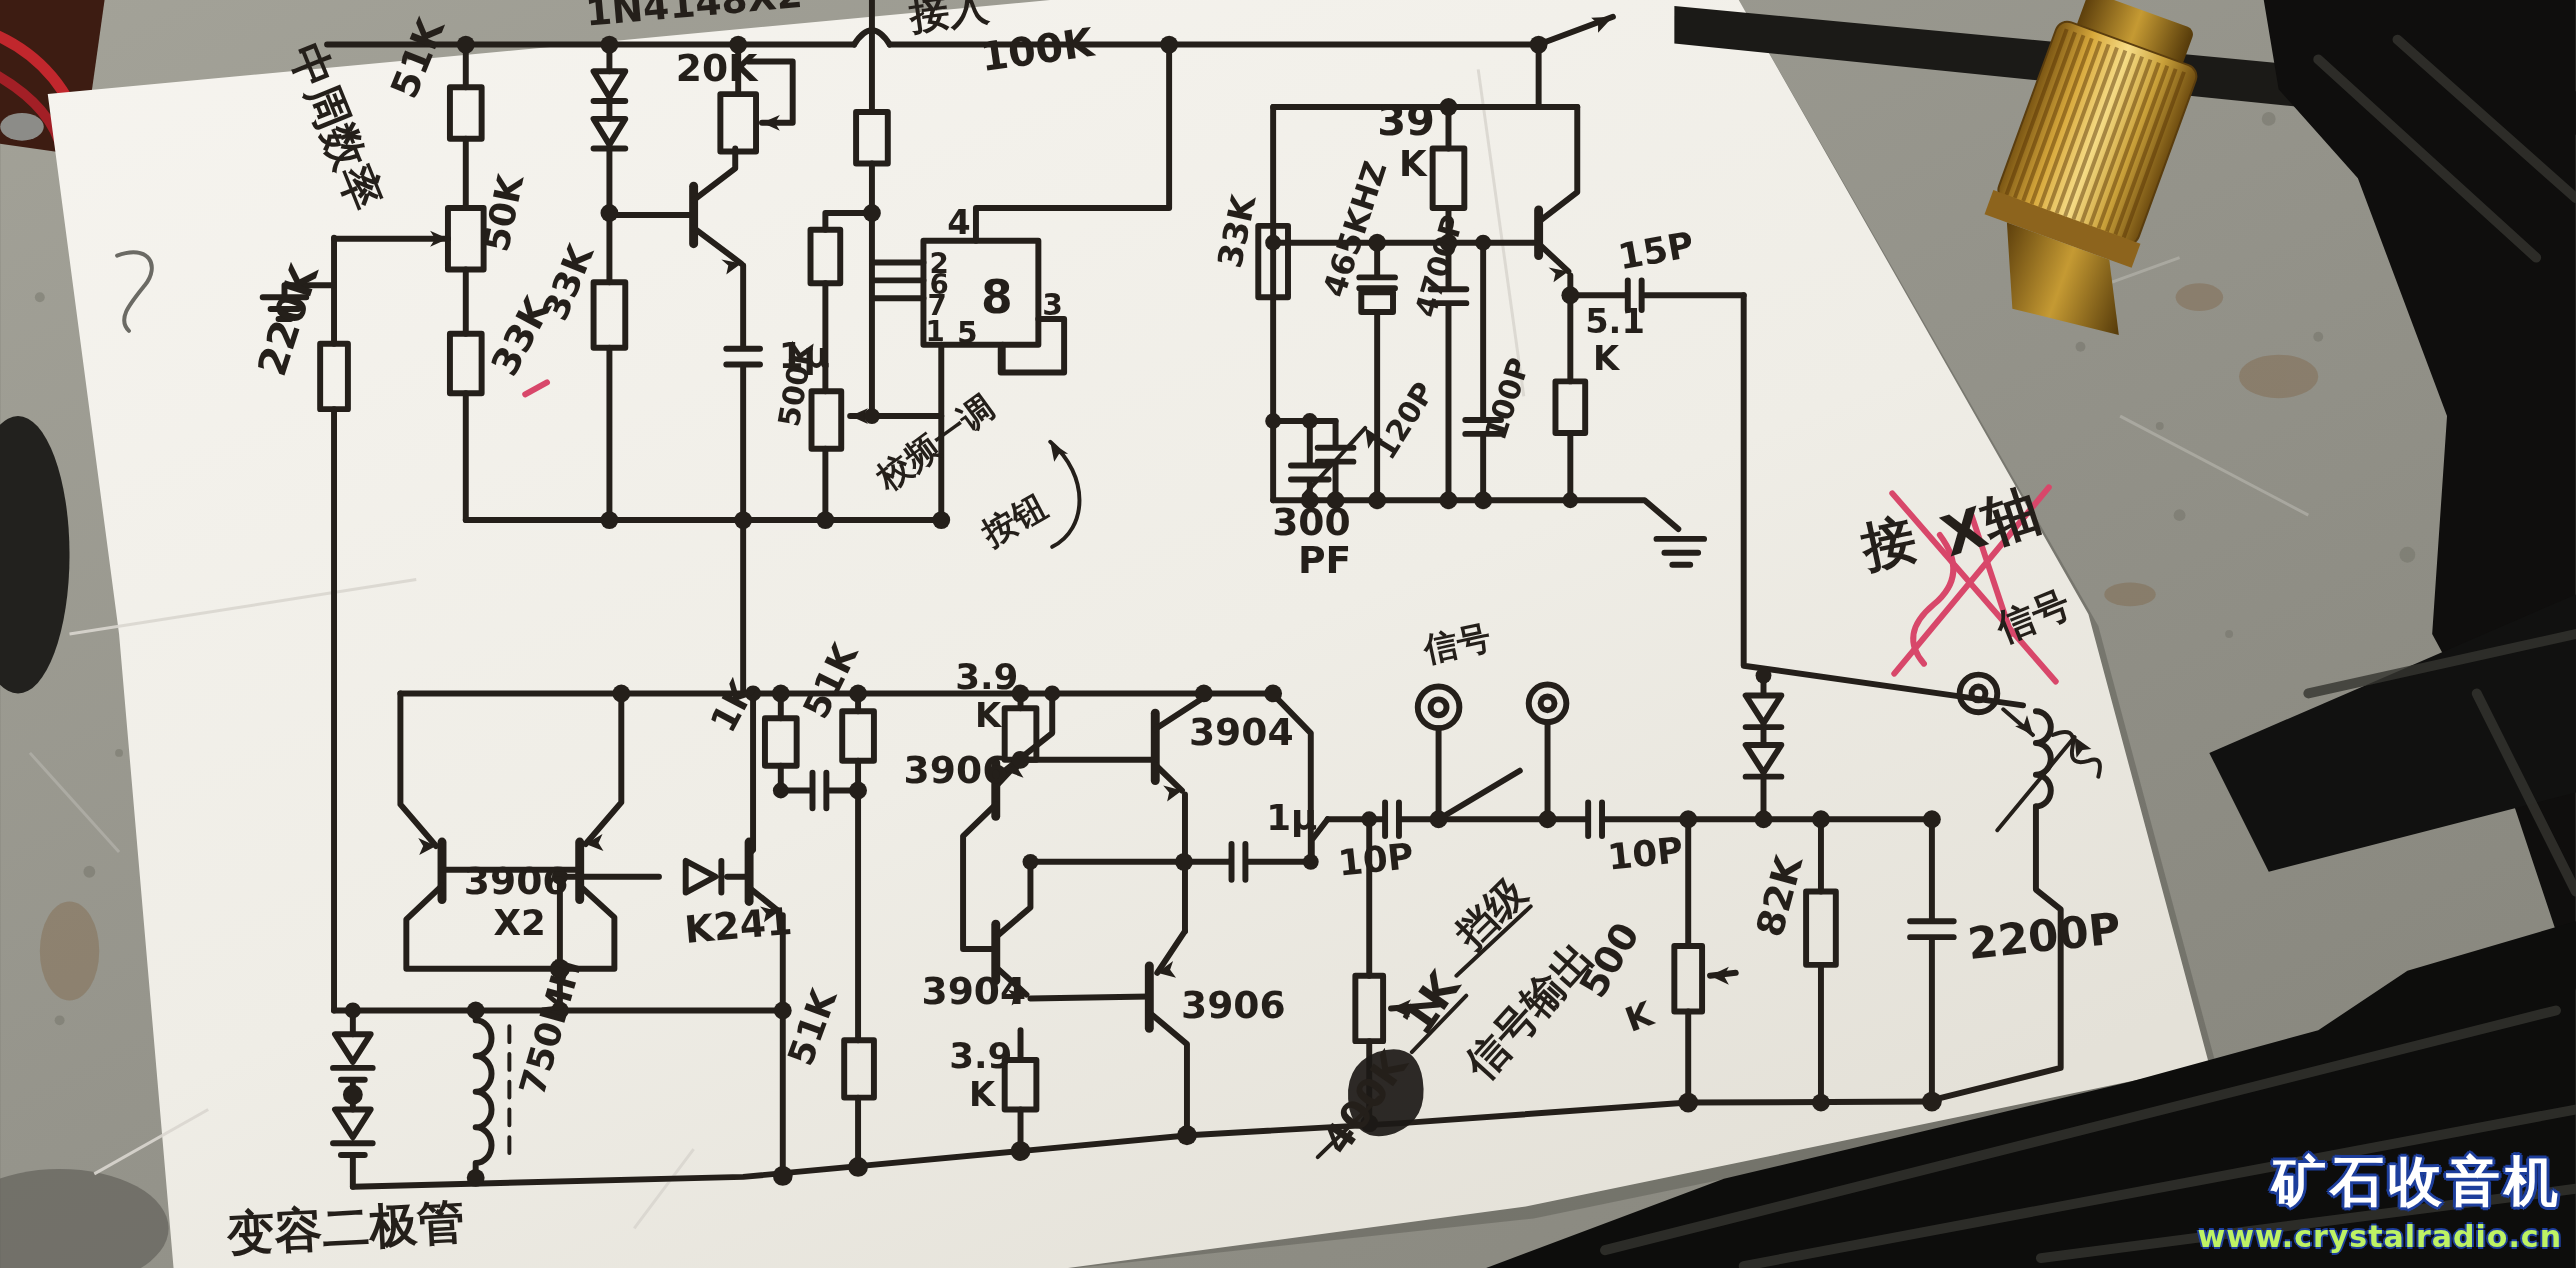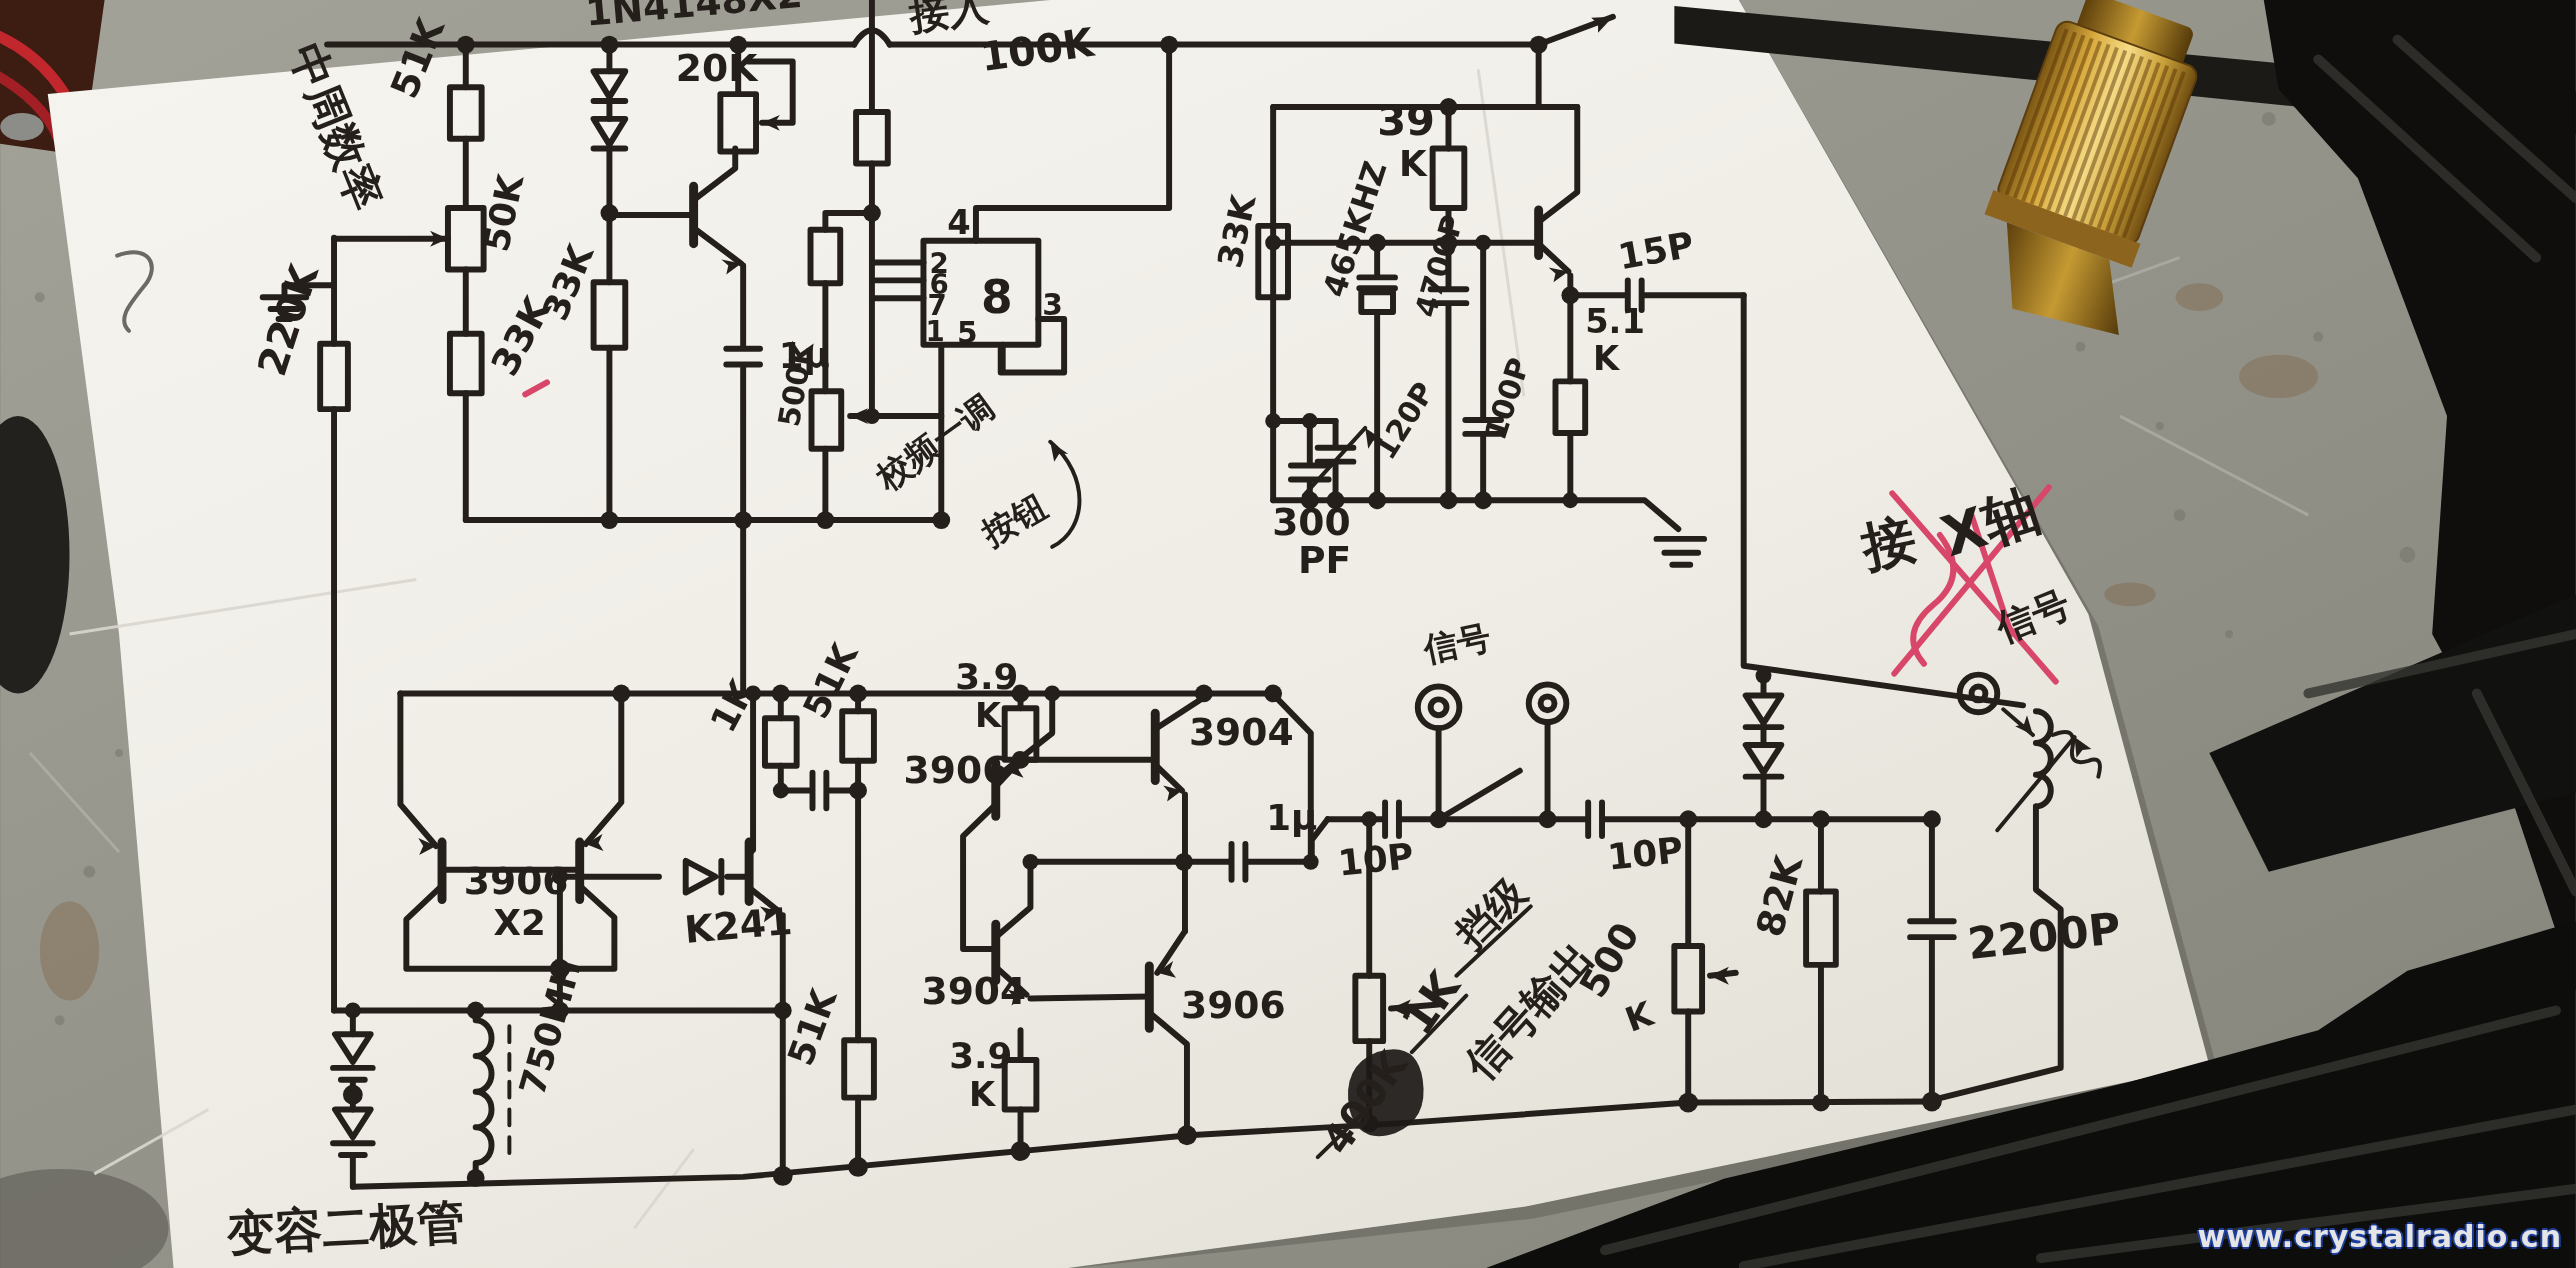--- a/index.html
+++ b/index.html
@@ -16,21 +16,21 @@
   .lbl text{fill:#241f1a;font-family:"DejaVu Sans",sans-serif;font-weight:bold;}
   .red path{stroke:#d8476a;stroke-width:6;fill:none;stroke-linecap:round;}
   .pencil path{stroke:#6b6a64;stroke-width:4;fill:none;stroke-linecap:round;}
   .crease path{stroke:#d9d6cf;stroke-width:3;fill:none;opacity:.9;}
   .cable-streak path{stroke:#35342f;stroke-width:10;fill:none;opacity:.8;stroke-linecap:round;}
   
   .wm{position:absolute;right:14px;bottom:14px;text-align:right;z-index:50;}
   .wm-brand{font-size:54px;font-weight:bold;color:#ffffff;letter-spacing:4px;
     text-shadow:-3px 0 #1d3e9c,3px 0 #1d3e9c,0 -3px #1d3e9c,0 3px #1d3e9c,
                 -2px -2px #1d3e9c,2px 2px #1d3e9c,-2px 2px #1d3e9c,2px -2px #1d3e9c;}
-  .wm-url{font-size:30px;font-weight:bold;color:#e5e5e5;letter-spacing:1px;
+  .wm-url{font-size:30px;font-weight:bold;color:#bef264;letter-spacing:1px;
     text-shadow:-2px 0 #1d3e9c,2px 0 #1d3e9c,0 -2px #1d3e9c,0 2px #1d3e9c;}
 </style>
 </head>
 <body>
 
 <div class="scene">
 <svg width="2576" height="1268" viewBox="0 0 2600 1280">
   <defs>
     <linearGradient id="conc" x1="0" y1="0" x2="1" y2="1">
       <stop offset="0" stop-color="#a3a298"></stop>
@@ -494,16 +494,17 @@
   <g transform="rotate(20 2115 140)">
     <rect x="2058" y="2" width="114" height="42" rx="8" fill="url(#brass2)"></rect>
     <rect x="2040" y="38" width="150" height="192" rx="12" fill="url(#brass)" stroke="#5a3d0e" stroke-width="2"></rect>
     <path d="M2050,46V224M2059,46V224M2068,46V224M2077,46V224M2086,46V224M2095,46V224M2104,46V224M2113,46V224M2122,46V224M2131,46V224M2140,46V224M2149,46V224M2158,46V224M2167,46V224M2176,46V224" stroke="rgba(80,45,0,0.45)" stroke-width="4" fill="none"></path>
     <rect x="2036" y="224" width="158" height="26" fill="#8d641d"></rect>
     <polygon points="2060,250 2170,250 2205,318 2095,330" fill="url(#brass2)"></polygon>
   </g>
 </svg>
 
 <div class="wm">
+  <div class="wm-brand">矿石收音机</div>
   <div class="wm-url">www.crystalradio.cn</div>
 </div>
 </div>
 
 
 </body></html>

